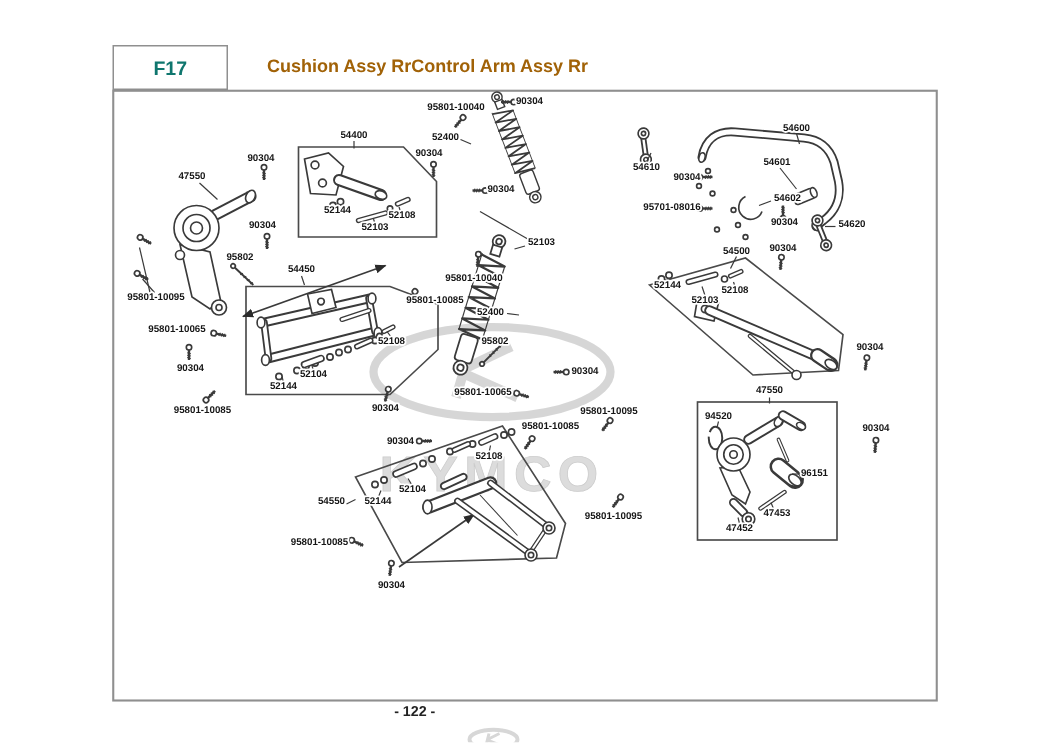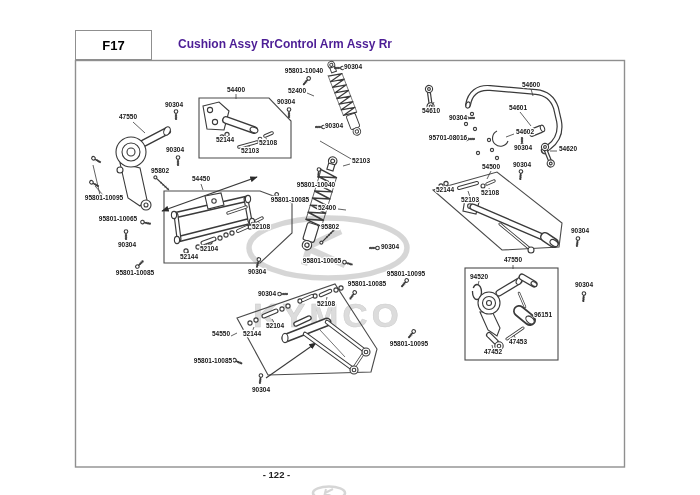--- a/index.html
+++ b/index.html
@@ -2,23 +2,23 @@
 <html><head>
 <meta charset="utf-8">
 <style>
   html,body{margin:0;padding:0;background:#fff;}
   body{width:700px;height:495px;position:relative;overflow:hidden;
        font-family:"Liberation Sans",sans-serif;}
   .code-box{position:absolute;left:75px;top:30px;width:77px;height:30px;
 eu    border:1.5px solid #8f8f8f;box-sizing:border-box;display:flex;
     align-items:center;justify-content:center;}
   .code-box{border:1.5px solid #8f8f8f;}
-  .code-text{font-weight:bold;font-size:13px;color:#000000;}
+  .code-text{font-weight:bold;font-size:13px;color:#0f766e;}
   .page-title{position:absolute;left:178px;top:37px;font-weight:bold;
-    font-size:12px;color:#4c1d95;white-space:nowrap;}
+    font-size:12px;color:#a16207;white-space:nowrap;}
   .footer-text{position:absolute;left:0;top:469px;width:553px;text-align:center;
     font-weight:bold;font-size:9.5px;color:#222;}
   svg.art{position:absolute;left:0;top:0;}
   .wp{fill:#fff;stroke:#3a3a3a;stroke-width:1.1;}
   .ln{stroke:#3a3a3a;stroke-width:1.1;fill:none;}
   .thin{stroke:#3a3a3a;stroke-width:.7;fill:none;}
   .lead{stroke:#3a3a3a;stroke-width:.8;fill:none;}
   .box{fill:none;stroke:#4a4a4a;stroke-width:1.1;}
   .frame{fill:none;stroke:#8f8f8f;stroke-width:1.4;}
   .coil{fill:none;stroke:#3a3a3a;stroke-width:1.4;stroke-linejoin:round;}

